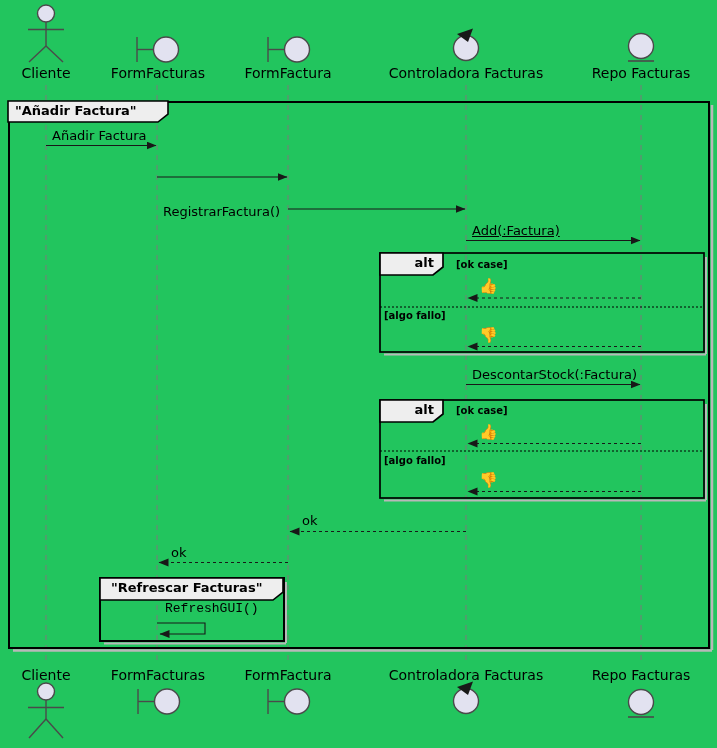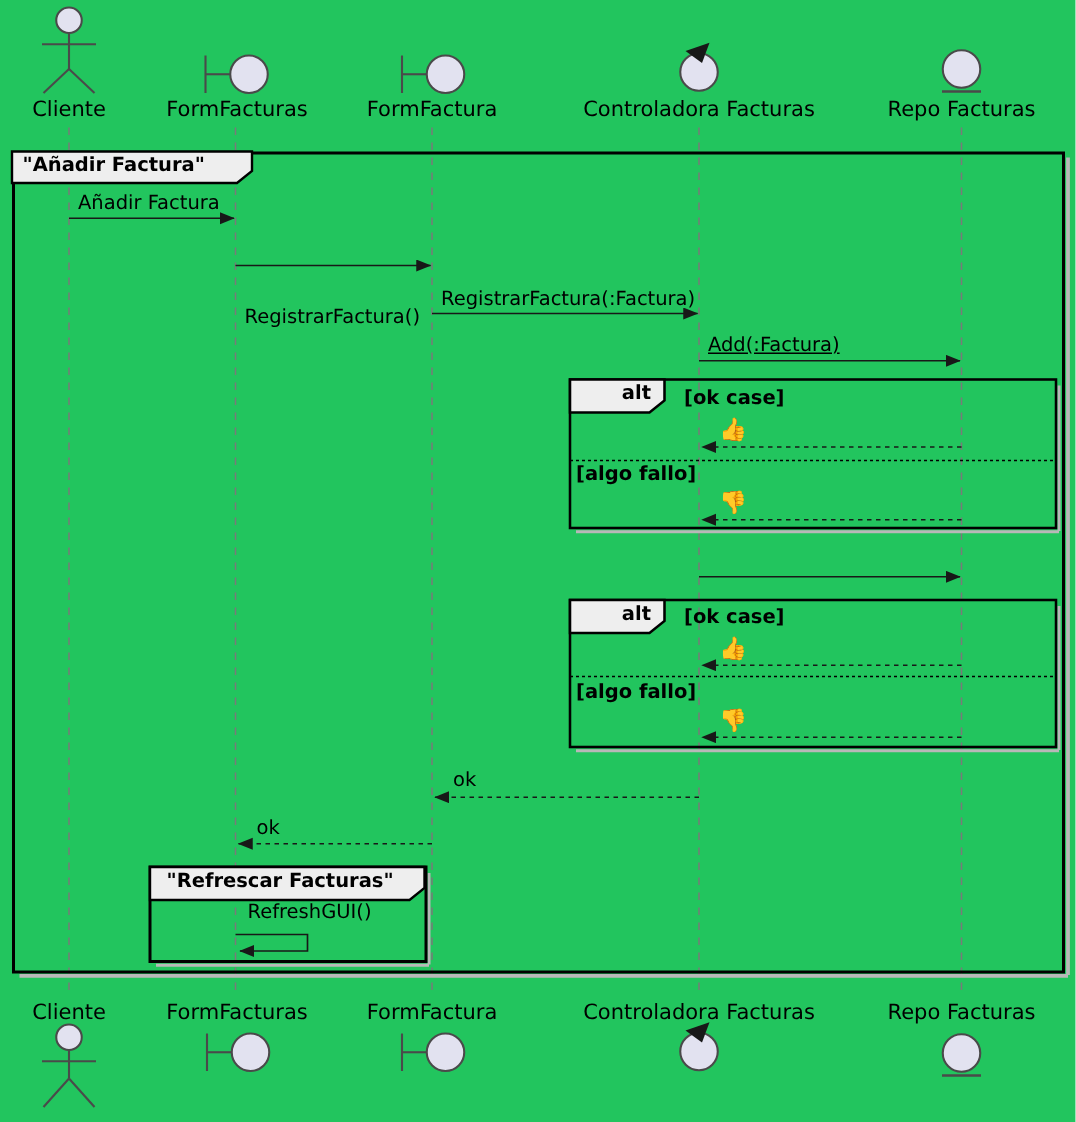--- a/index.html
+++ b/index.html
@@ -7,21 +7,21 @@
     position:relative; width:717px; height:748px; background:#22c55e;
     font-family:"DejaVu Sans","Liberation Sans",sans-serif; color:#000;
     overflow:hidden;
   }
   #geom{position:absolute;left:0;top:0;}
   .txt{position:absolute; white-space:nowrap; line-height:1.15;}
   .plabel{font-size:14px; transform:translateX(-50%);}
   .mlabel{font-size:13px;}
   .ftitle{font-size:13px; font-weight:bold;}
   .op{font-size:13px; font-weight:bold; width:54px; text-align:right;}
-  .guard{font-size:13px; font-weight:bold;}
+  .guard{font-size:10px; font-weight:bold;}
   .thumb{font-size:15px; transform:translateX(-50%);}
 </style>
 </head>
 <body>
 
 <div id="stage">
 
   <svg id="geom" width="717" height="748" viewBox="0 0 717 748">
     <defs>
       <marker id="ah" markerUnits="userSpaceOnUse" markerWidth="12" markerHeight="10" refX="9.5" refY="4" orient="auto">
@@ -148,25 +148,25 @@
   <div class="txt plabel" style="left:158px;top:667px;">FormFacturas</div>
   <div class="txt plabel" style="left:288px;top:667px;">FormFactura</div>
   <div class="txt plabel" style="left:466px;top:667px;">Controladora Facturas</div>
   <div class="txt plabel" style="left:641px;top:667px;">Repo Facturas</div>
 
   <div class="txt ftitle" style="left:15px;top:104px;">"Añadir Factura"</div>
   <div class="txt ftitle" style="left:111px;top:581px;">"Refrescar Facturas"</div>
 
   <div class="txt mlabel" style="left:52px;top:129px;">Añadir Factura</div>
   <div class="txt mlabel" style="left:163px;top:161px;margin-top:44px;">RegistrarFactura()</div>
-  <div class="txt mlabel" style="left:294px;top:193px;">RegistrarFactura(:Factura)</div>
   <div class="txt mlabel" style="left:472px;top:224px;text-decoration:underline;">Add(:Factura)</div>
+  <div class="txt mlabel" style="left:472px;top:368px;">DescontarStock(:Factura)</div>
   <div class="txt mlabel" style="left:302px;top:514px;">ok</div>
   <div class="txt mlabel" style="left:171px;top:546px;">ok</div>
-  <div class="txt mlabel" style="left:165px;top:602px;">RefreshGUI()</div>
+  <div class="txt mlabel" style="left:165px;top:602px;font-family:Liberation Mono, monospace;">RefreshGUI()</div>
 
   <div class="txt op" style="left:380px;top:256px;">alt</div>
   <div class="txt guard" style="left:456px;top:259px;">[ok case]</div>
   <div class="txt guard" style="left:384px;top:310px;">[algo fallo]</div>
   <div class="txt thumb" style="left:489px;top:278px;">👍</div>
   <div class="txt thumb" style="left:489px;top:327px;">👎</div>
 
   <div class="txt op" style="left:380px;top:403px;">alt</div>
   <div class="txt guard" style="left:456px;top:405px;">[ok case]</div>
   <div class="txt guard" style="left:384px;top:455px;">[algo fallo]</div>

